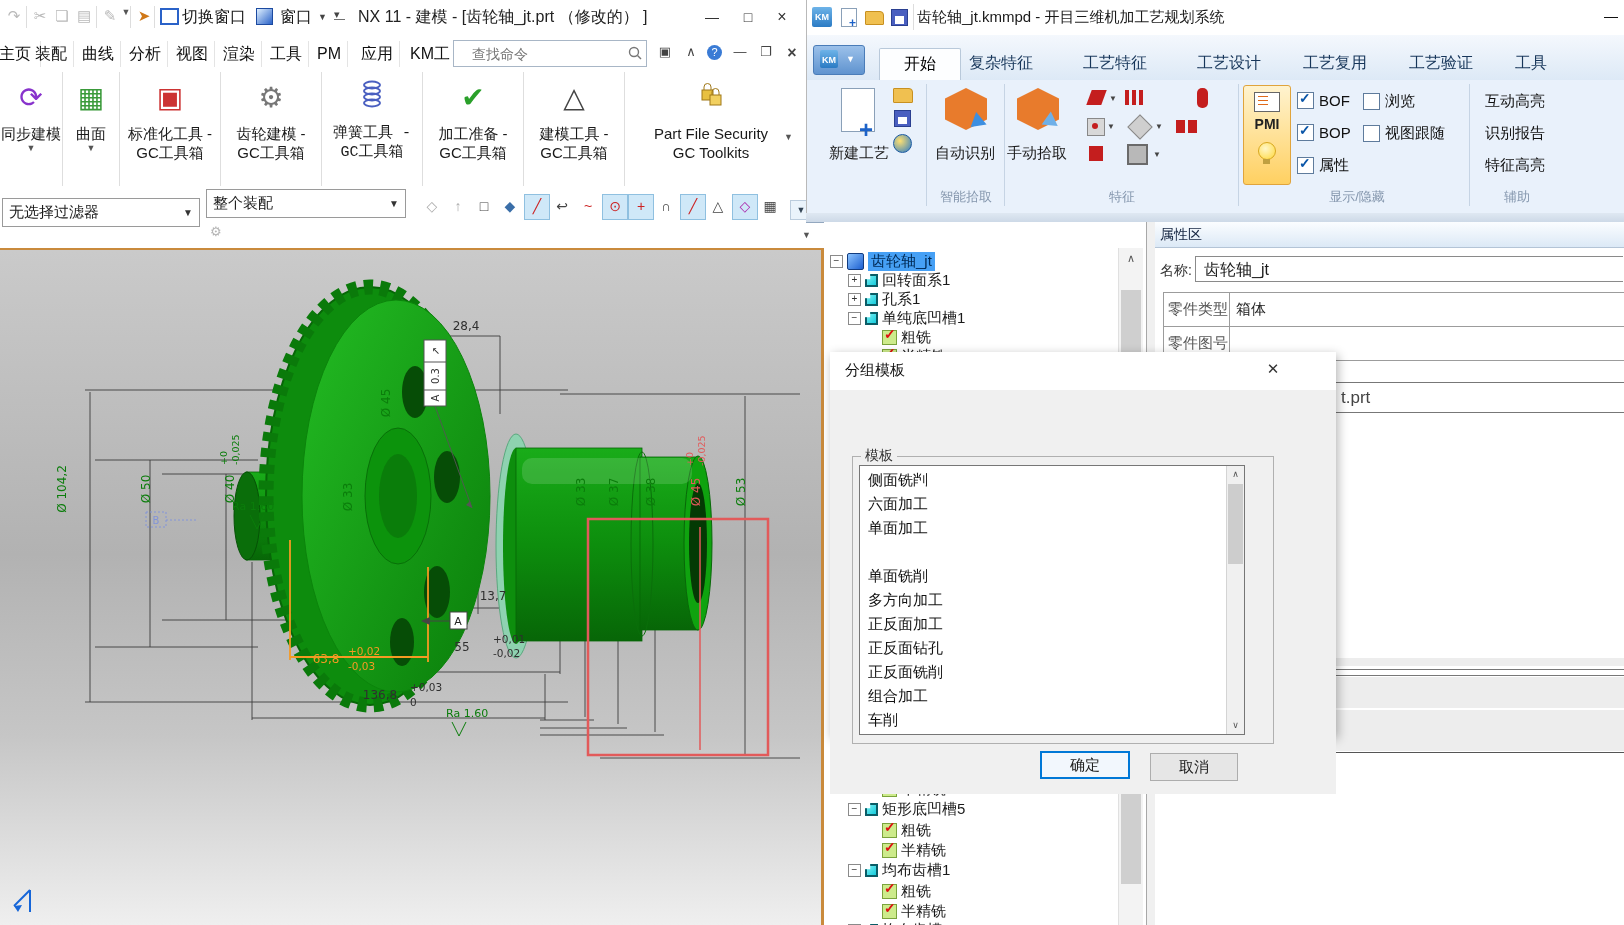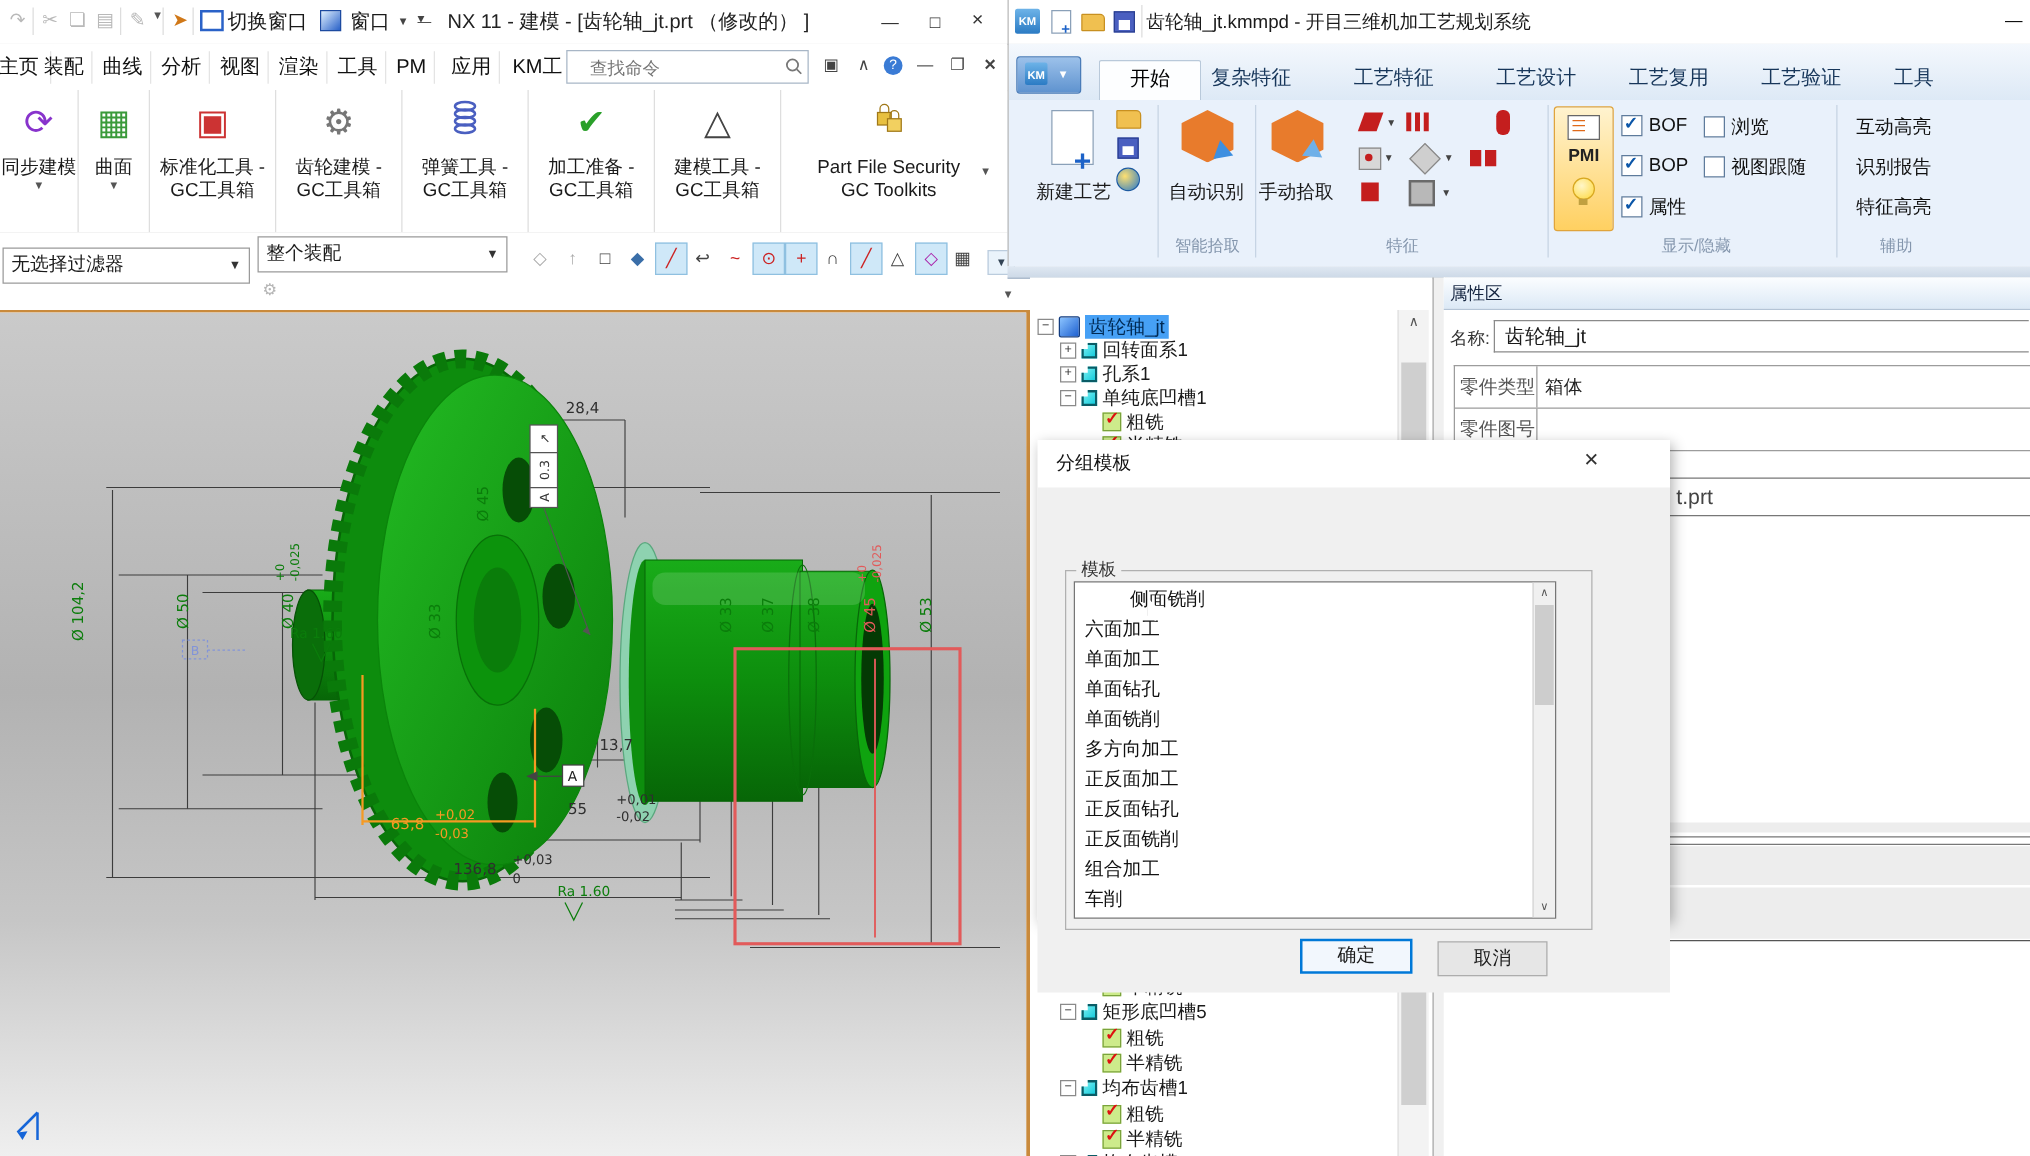--- a/index.html
+++ b/index.html
@@ -149,21 +149,21 @@
     <div class="nx-rit" style="width:100px;">
       <div class="ric" style="color:#cc3333;">▣</div>
       <div class="rlb">标准化工具 -</div>
       <div class="rlb">GC工具箱</div>
     </div>
     <div class="nx-rit" style="width:100px;">
       <div class="ric" style="color:#777;">⚙</div>
       <div class="rlb">齿轮建模 -</div>
       <div class="rlb">GC工具箱</div>
     </div>
-    <div class="nx-rit" style="width:100px;">
+    <div class="nx-rit" style="width:100px;font-family:Liberation Mono, monospace;">
       <div class="ric">
         <svg width="26" height="30" viewBox="0 0 26 30">
             <g fill="none" stroke="#4a5fc0" stroke-width="2">
               <ellipse cx="13" cy="5" rx="8" ry="3.4"></ellipse>
               <ellipse cx="13" cy="11" rx="8" ry="3.4"></ellipse>
               <ellipse cx="13" cy="17" rx="8" ry="3.4"></ellipse>
               <ellipse cx="13" cy="23" rx="8" ry="3.4"></ellipse>
             </g>
           </svg>
       </div>
@@ -597,24 +597,23 @@
     <div class="hline" style="left:181px;top:530px;width:288px;background:#555;"></div>
   </div>
 
   <div class="abs km-dialog">
     <span class="abs" style="left:15px;top:9px;font-size:15px;color:#111;">分组模板</span>
     <span class="closebox" style="left:434px;top:8px;">✕</span>
     <div class="dlg-content">
       <div class="groupbox">
         <span class="grouplabel">模板</span>
         <div class="dlg-list">
-          <div class="dlg-item" style="top:2px;margin-left:36px;">侧面铣削</div>
+          <div class="dlg-item" style="top:2px;">侧面铣削</div>
           <div class="dlg-item" style="top:26px;">六面加工</div>
           <div class="dlg-item" style="top:50px;">单面加工</div>
-          <div class="dlg-item" style="top:74px;">单面钻孔</div>
           <div class="dlg-item" style="top:122px;">多方向加工</div>
           <div class="dlg-item" style="top:98px;">单面铣削</div>
           <div class="dlg-item" style="top:146px;">正反面加工</div>
           <div class="dlg-item" style="top:170px;">正反面钻孔</div>
           <div class="dlg-item" style="top:194px;">正反面铣削</div>
           <div class="dlg-item" style="top:218px;">组合加工</div>
           <div class="dlg-item" style="top:242px;">车削</div>
           <div class="dlg-sb">
             <span class="ar" style="top:0;">∧</span>
             <span class="thumb"></span>

